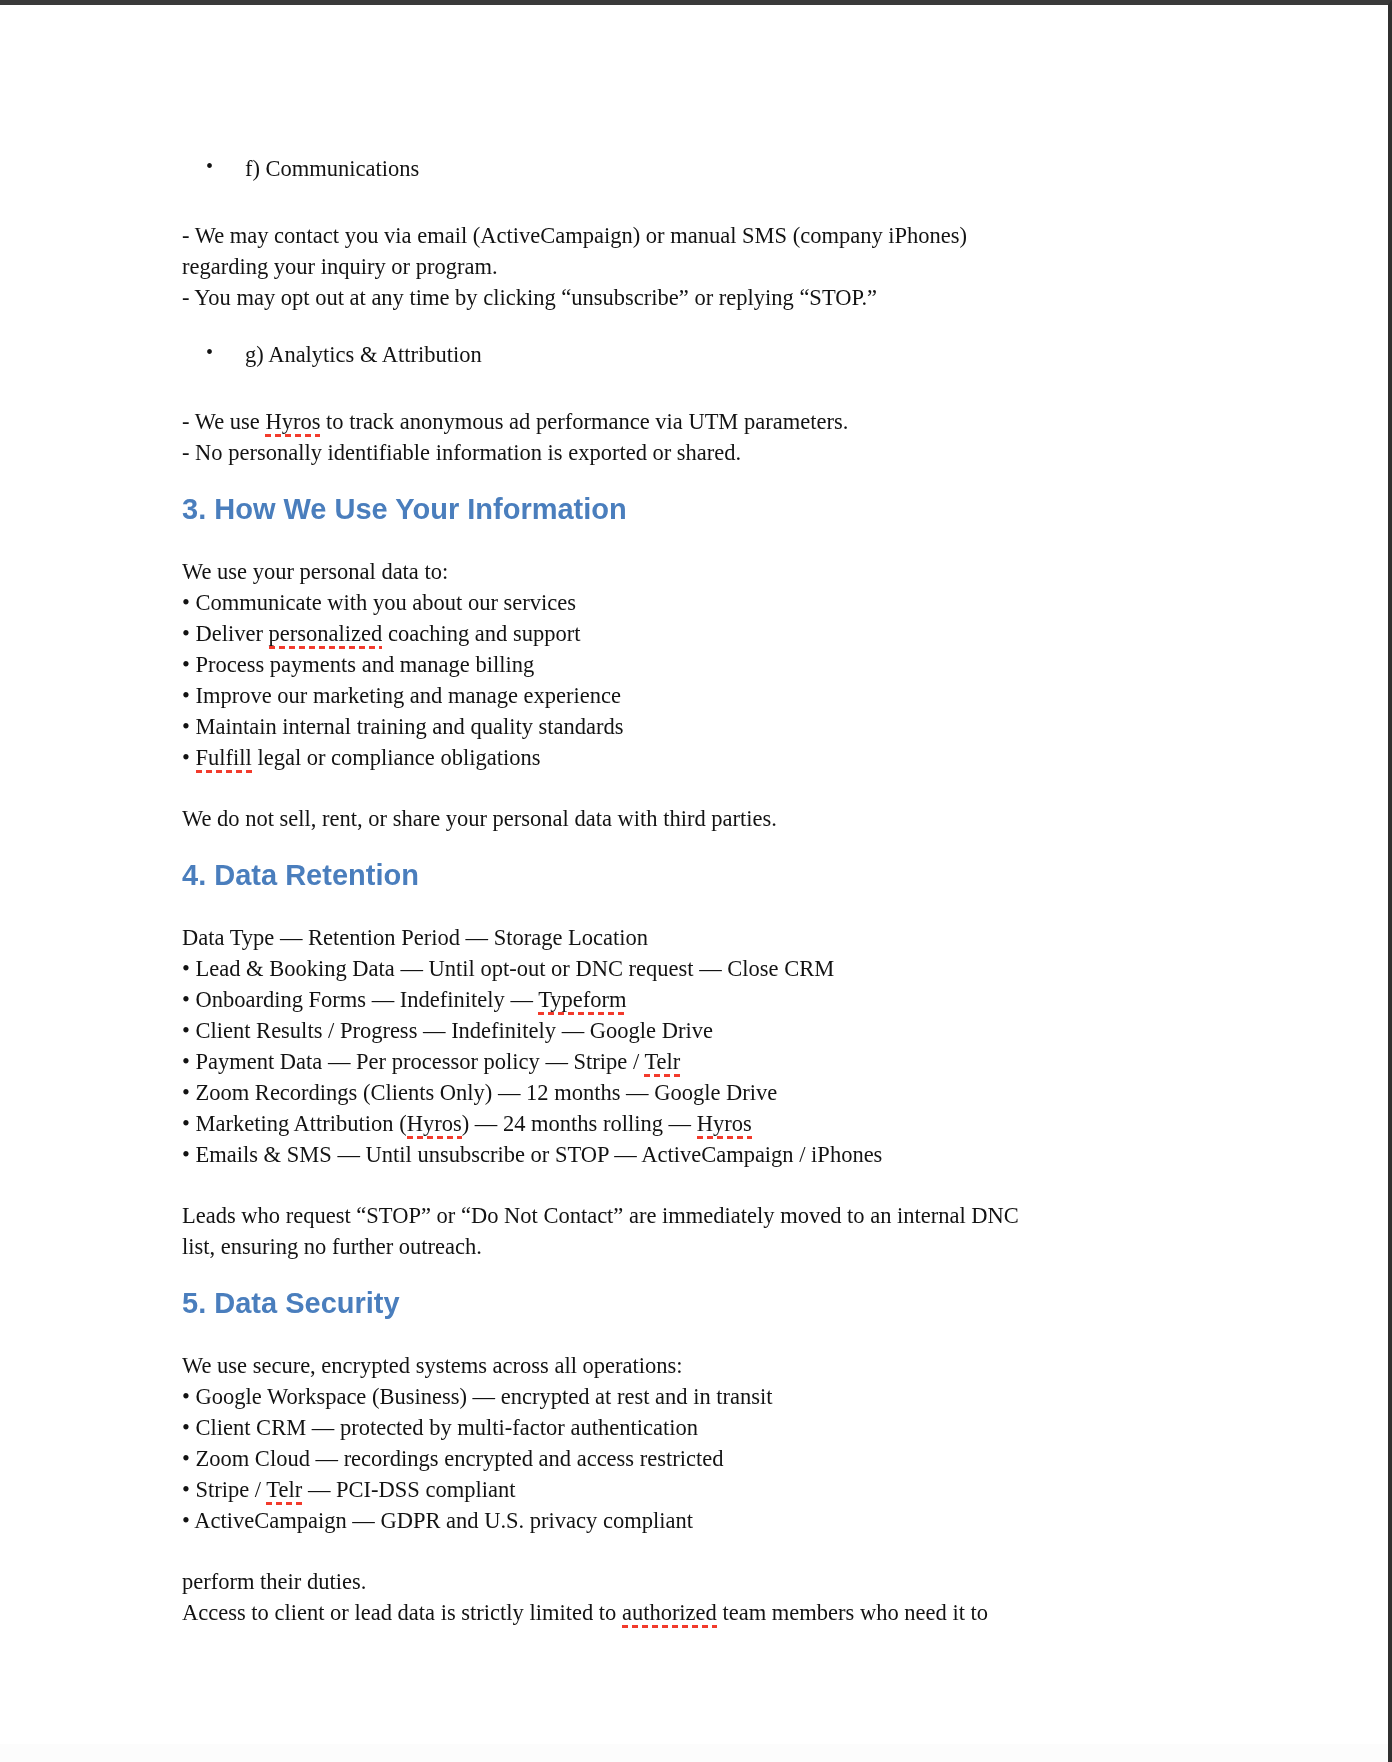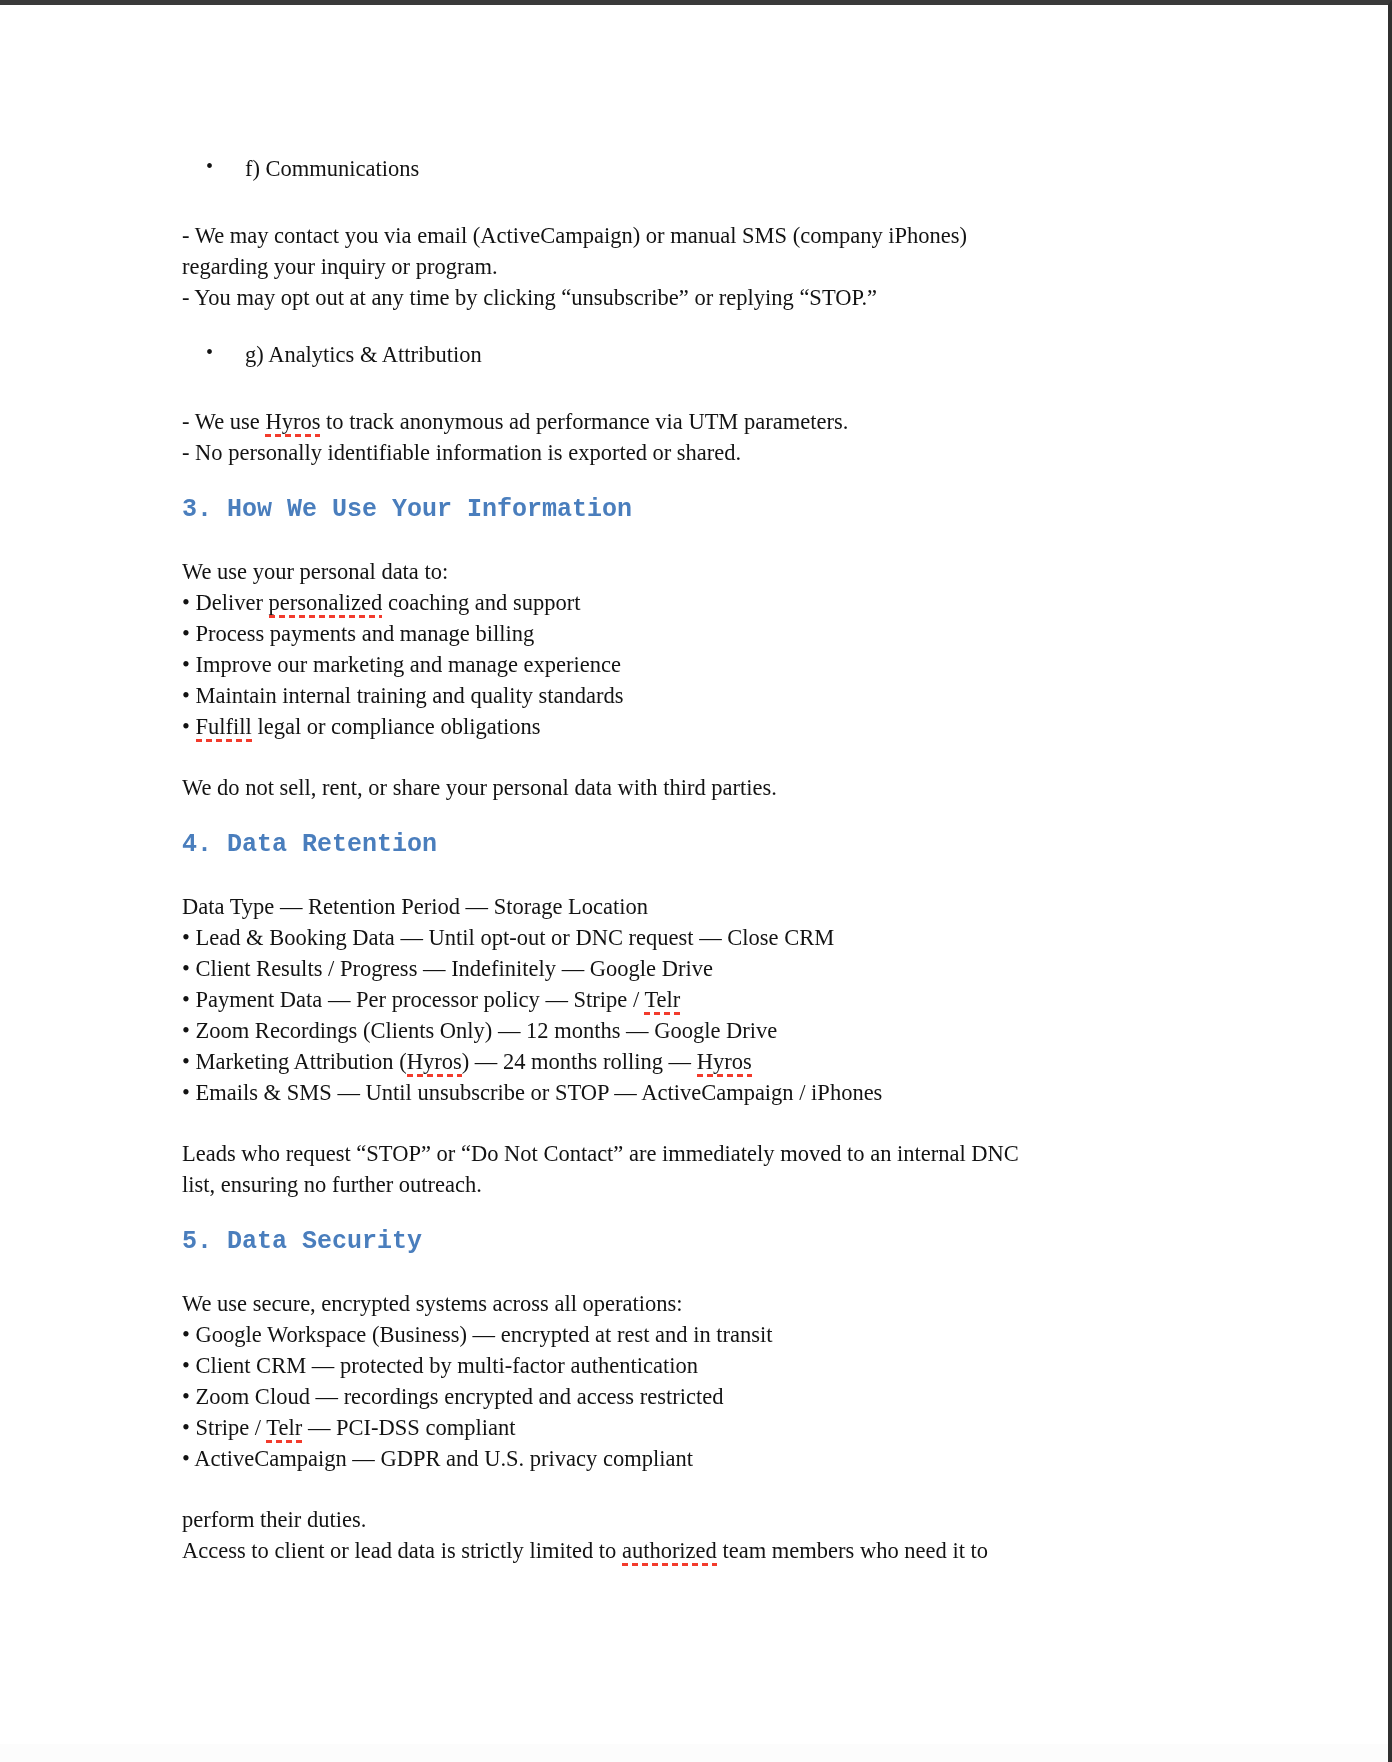--- a/index.html
+++ b/index.html
@@ -24,23 +24,23 @@
     left: 182px;
     top: 148px;
     width: 1032px;
     font-family: "Liberation Serif", serif;
     font-size: 22.5px;
     line-height: 31px;
     color: var(--body-color, #131313);
   }
   .content > :first-child { margin-top: 0; }
   .block-h {
-    font-family: Liberation Mono, monospace;
+    font-family: Liberation Sans, sans-serif;
     font-weight: 700;
-    font-size: 25px;
+    font-size: 29px;
     line-height: 33px;
     color: var(--heading-color, #4a7ebd);
     margin: 25px 0 11px 0;
   }
   .block-li {
     position: relative;
     padding-left: 63px;
     margin: 26px 0 36px 0;
   }
   .li-dot {
@@ -72,33 +72,35 @@
         <div class="line">- You may opt out at any time by clicking “unsubscribe” or replying “STOP.”</div>
       </div>
       <div class="block-li"><span class="li-dot">•</span><span>g) Analytics &amp; Attribution</span></div>
       <div class="block-p">
         <div class="line">- We use <span class="sq">Hyros</span> to track anonymous ad performance via UTM parameters.</div>
         <div class="line">- No personally identifiable information is exported or shared.</div>
       </div>
       <h2 class="block-h">3. How We Use Your Information</h2>
       <div class="block-p">
         <div class="line">We use your personal data to:</div>
+        <div class="line">• Communicate with you about our services</div>
         <div class="line">• Deliver <span class="sq">personalized</span> coaching and support</div>
         <div class="line">• Process payments and manage billing</div>
         <div class="line">• Improve our marketing and manage experience</div>
         <div class="line">• Maintain internal training and quality standards</div>
         <div class="line">• <span class="sq">Fulfill</span> legal or compliance obligations</div>
       </div>
       <div class="block-p">
         <div class="line">We do not sell, rent, or share your personal data with third parties.</div>
       </div>
       <h2 class="block-h">4. Data Retention</h2>
       <div class="block-p">
         <div class="line">Data Type — Retention Period — Storage Location</div>
         <div class="line">• Lead &amp; Booking Data — Until opt-out or DNC request — Close CRM</div>
+        <div class="line">• Onboarding Forms — Indefinitely — <span class="sq">Typeform</span></div>
         <div class="line">• Client Results / Progress — Indefinitely — Google Drive</div>
         <div class="line">• Payment Data — Per processor policy — Stripe / <span class="sq">Telr</span></div>
         <div class="line">• Zoom Recordings (Clients Only) — 12 months — Google Drive</div>
         <div class="line">• Marketing Attribution (<span class="sq">Hyros</span>) — 24 months rolling — <span class="sq">Hyros</span></div>
         <div class="line">• Emails &amp; SMS — Until unsubscribe or STOP — ActiveCampaign / iPhones</div>
       </div>
       <div class="block-p">
         <div class="line">Leads who request “STOP” or “Do Not Contact” are immediately moved to an internal DNC</div>
         <div class="line">list, ensuring no further outreach.</div>
       </div>

